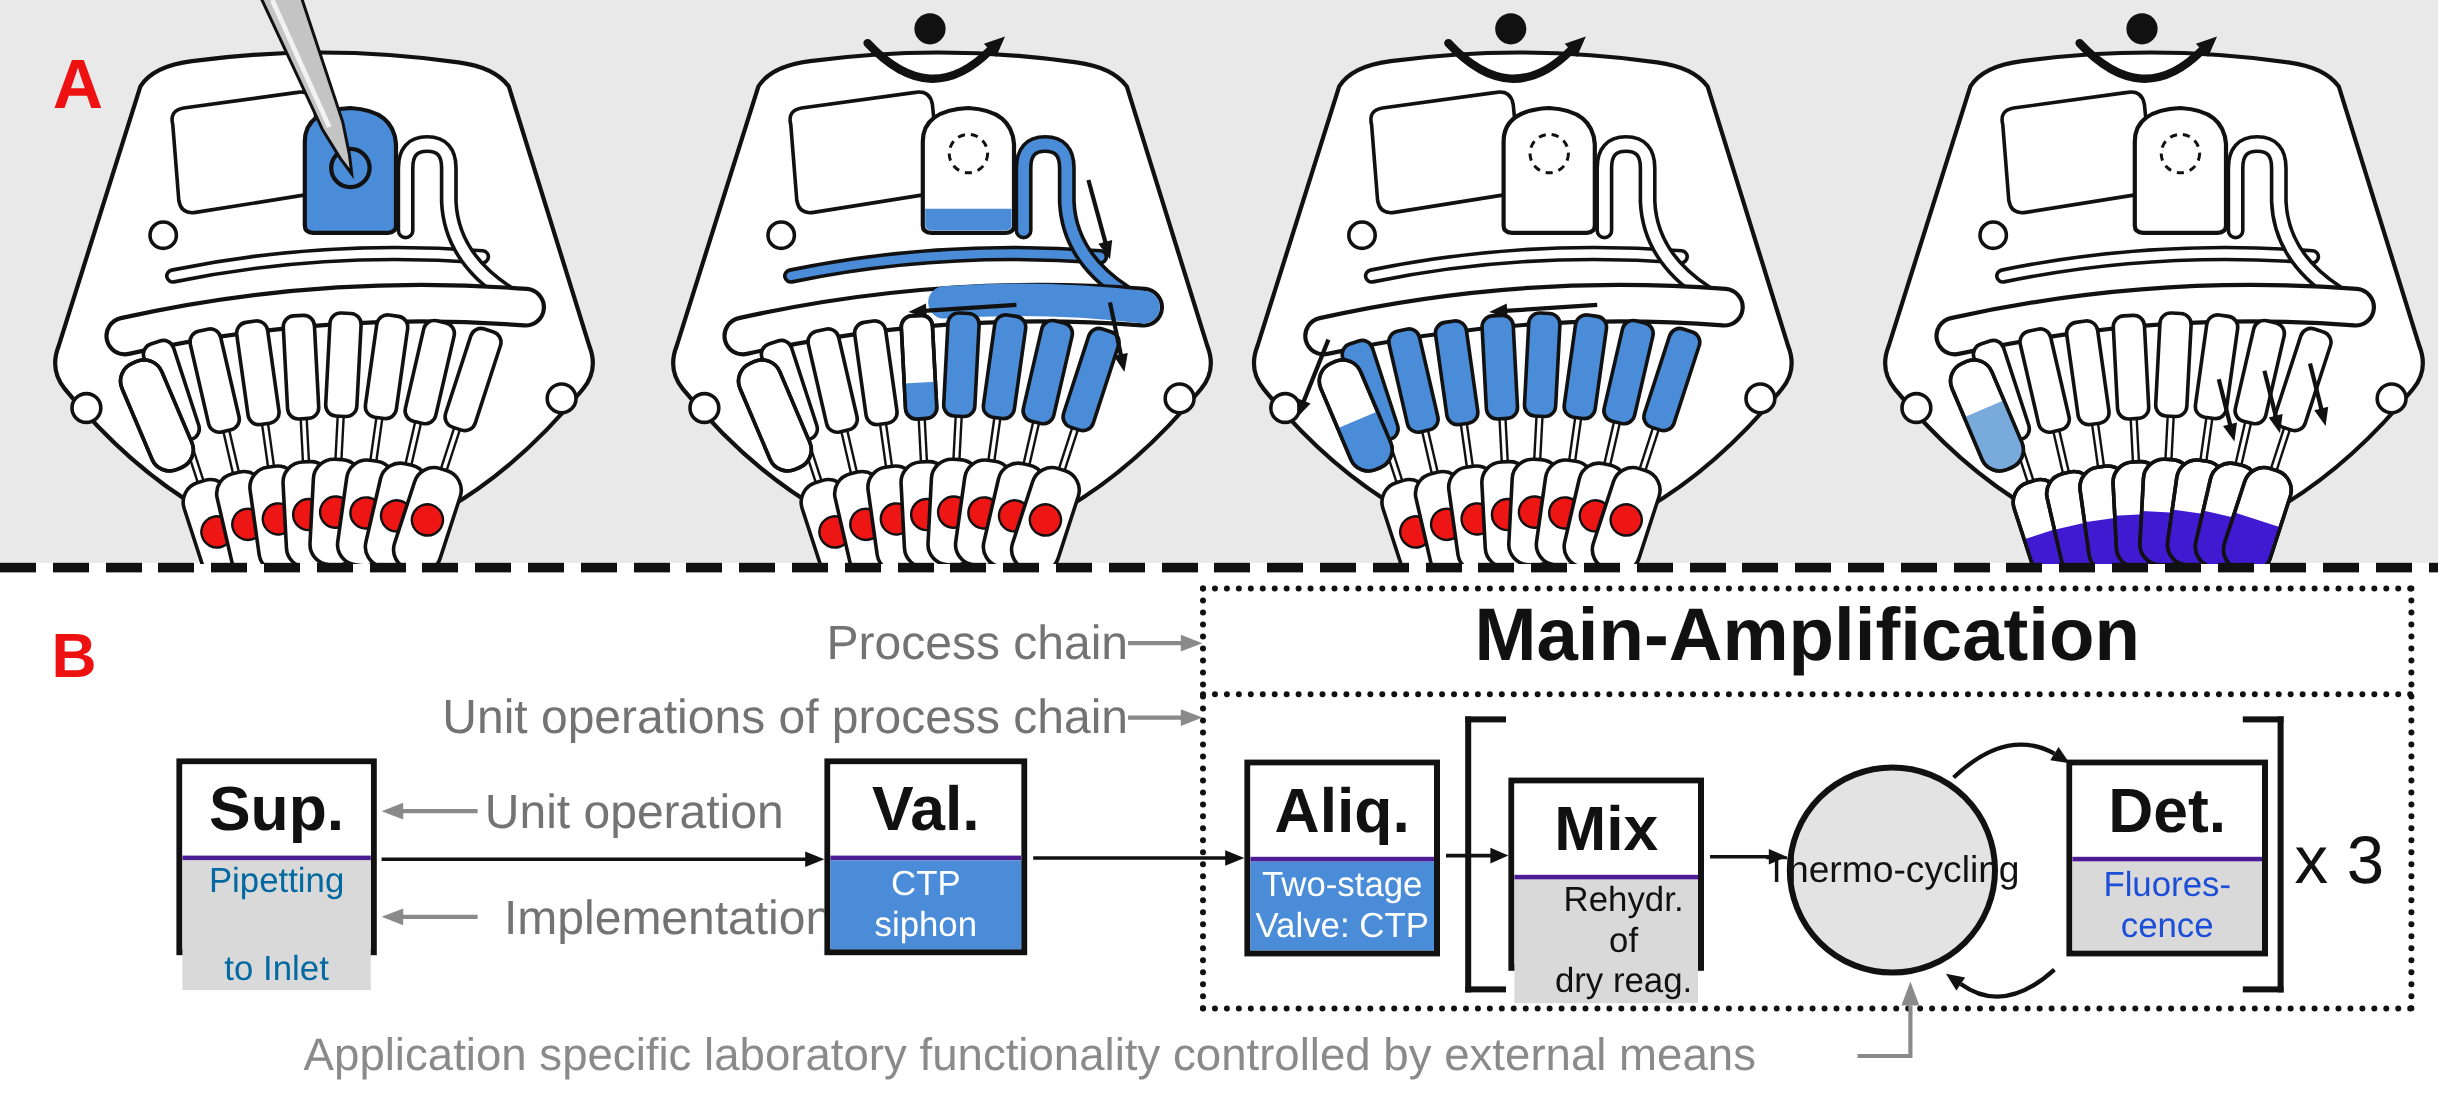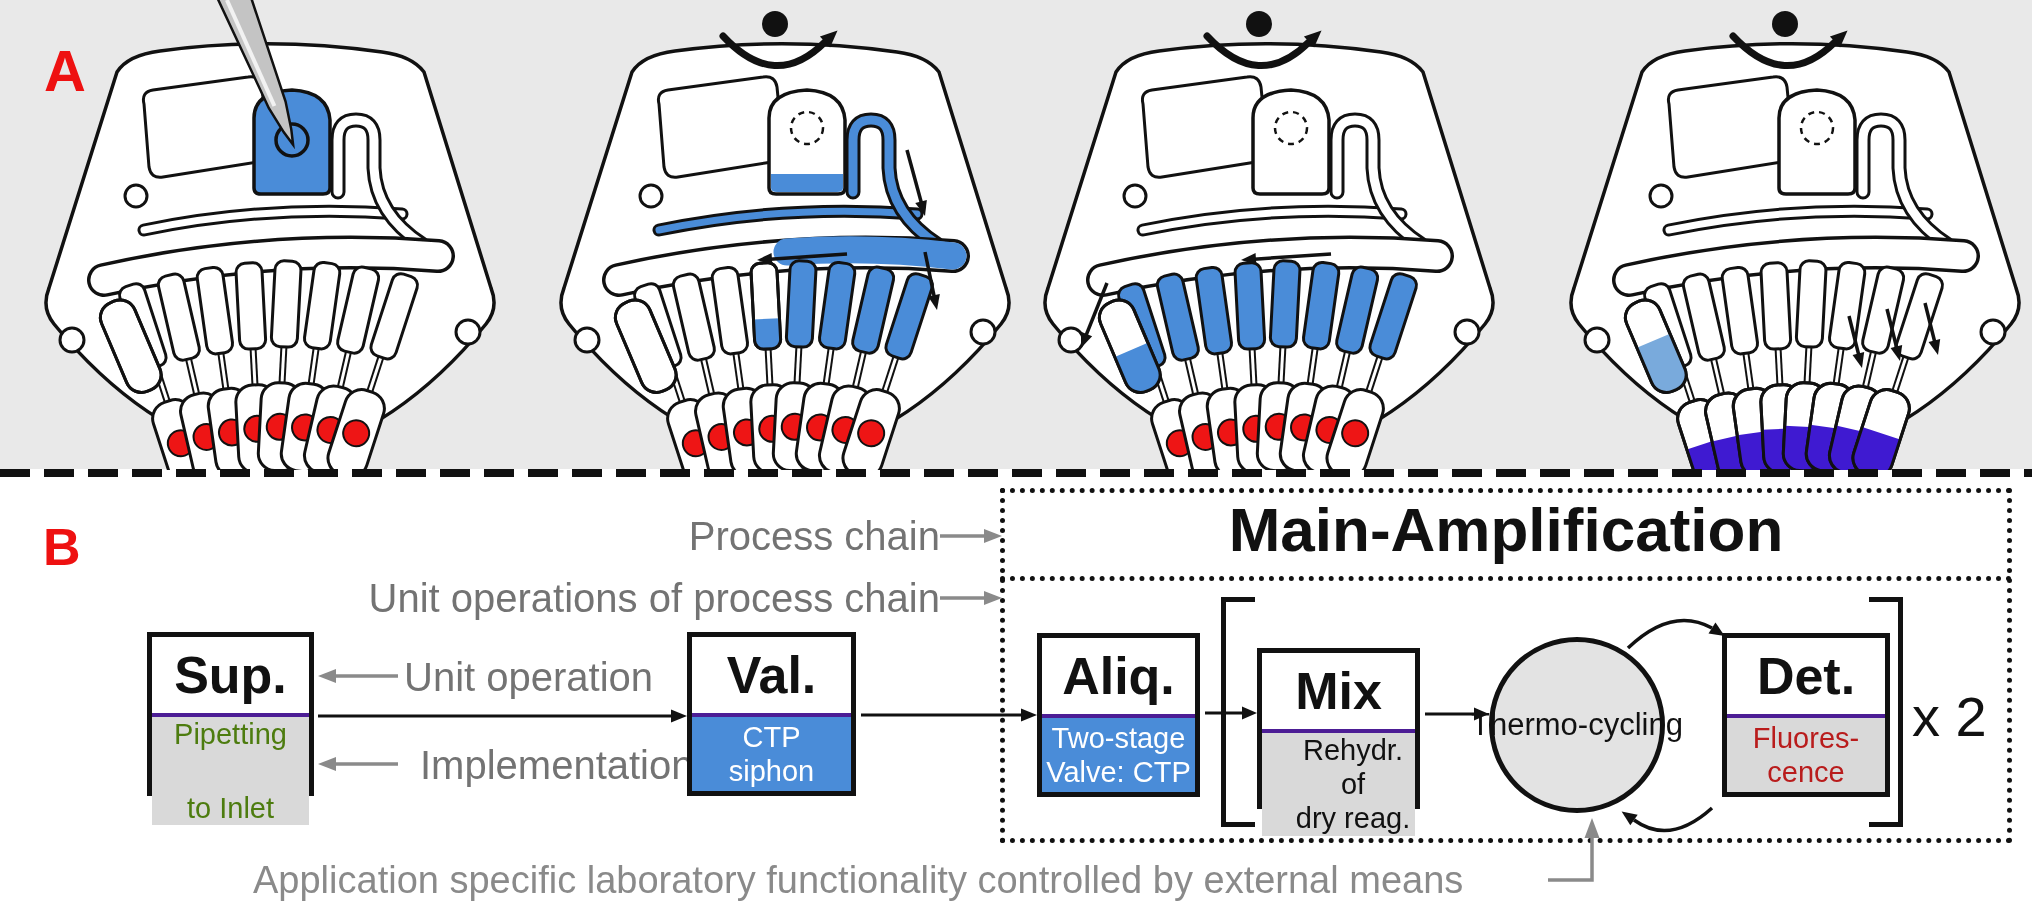--- a/index.html
+++ b/index.html
@@ -420,21 +420,21 @@
     <div class="dotted-divider"></div>
     <div id="main-title">Main-Amplification</div>
 
     <div class="gray-label" id="lbl-process-chain">Process chain</div>
     <div class="gray-label" id="lbl-unit-ops">Unit operations of process chain</div>
     <div class="gray-label" id="lbl-unit-operation">Unit operation</div>
     <div class="gray-label" id="lbl-implementation">Implementation</div>
 
     <div class="ubox" id="box-sup">
       <div class="ubox-top">Sup.</div>
-      <div class="ubox-impl" id="impl-sup" style="background: rgb(217, 217, 217); color: #4d7c0f; gap: 40px;">
+      <div class="ubox-impl" id="impl-sup" style="background: rgb(217, 217, 217); color: #0369a1; gap: 40px;">
         <span>Pipetting</span>
         <span>to Inlet</span>
       </div>
     </div>
 
     <div class="ubox" id="box-val">
       <div class="ubox-top">Val.</div>
       <div class="ubox-impl" id="impl-val" style="background: rgb(74, 140, 216); color: rgb(255, 255, 255); justify-content: center;">
         <span>CTP</span>
         <span>siphon</span>
@@ -452,34 +452,34 @@
     <div class="ubox" id="box-mix">
       <div class="ubox-top">Mix</div>
       <div class="ubox-impl" id="impl-mix" style="background: rgb(217, 217, 217); color: rgb(17, 17, 17); padding-left: 29px;">
         <span>Rehydr. of</span>
         <span>dry reag.</span>
       </div>
     </div>
 
     <div class="ubox" id="box-det">
       <div class="ubox-top">Det.</div>
-      <div class="ubox-impl" id="impl-det" style="background: rgb(217, 217, 217); color: #b91c1c;">
+      <div class="ubox-impl" id="impl-det" style="background: rgb(217, 217, 217); color: #1d4ed8;">
         <span>Fluores-</span>
         <span>cence</span>
       </div>
     </div>
 
     <div id="thermo-circle">
       <span>Thermo-</span>
       <span>cycling</span>
     </div>
 
     <div class="bracket" id="bracket-left"></div>
     <div class="bracket" id="bracket-right"></div>
-    <div id="x8">x 2</div>
+    <div id="x8">x 3</div>
 
     <div id="caption">Application specific laboratory functionality controlled by external means</div>
 
     <svg id="overlay" viewBox="0 0 2032 917">
         <line x1="318" y1="716" x2="673" y2="716" stroke="#111" stroke-width="3"></line>
         <polygon points="687,716 671,722.5 671,709.5" fill="#111"></polygon>
         <line x1="861" y1="715" x2="1023" y2="715" stroke="#111" stroke-width="3"></line>
         <polygon points="1037,715 1021,721.5 1021,708.5" fill="#111"></polygon>
         <line x1="1205" y1="713" x2="1244" y2="713" stroke="#111" stroke-width="3"></line>
         <polygon points="1257,713 1242,719.5 1242,706.5" fill="#111"></polygon>

